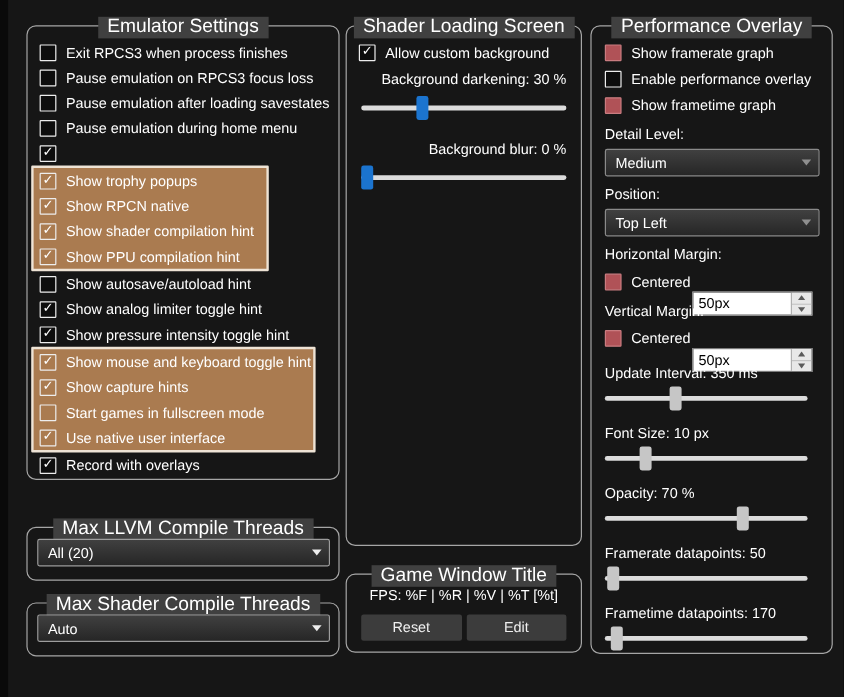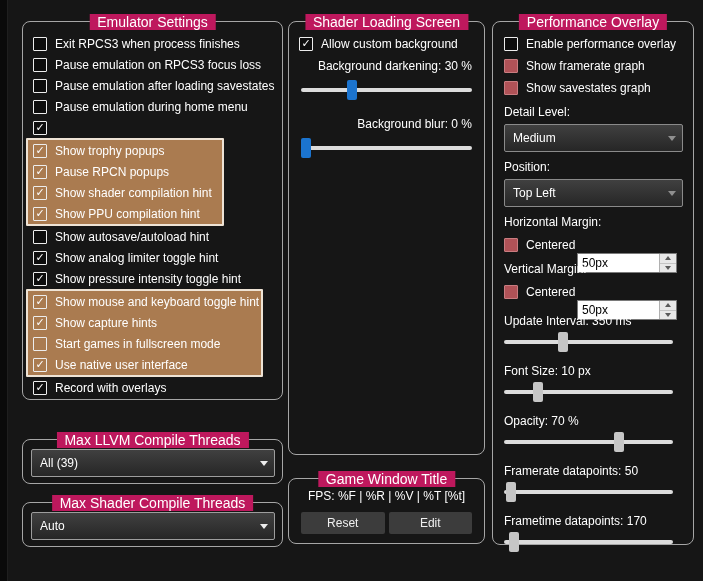--- a/index.html
+++ b/index.html
@@ -4,41 +4,41 @@
 <style>
   html,body { margin:0; padding:0; background:#101010; }
   .canvas {
     position:relative; width:703px; height:581px; background:#161616;
     font-family:"Liberation Sans", sans-serif; font-size:12px; color:#ffffff;
     overflow:hidden;
   }
   .left-strip { position:absolute; left:0; top:0; width:7px; height:581px; background:#0a0a0a; border-right:1px solid #1f1f1f; }
 
   .groupbox { position:absolute; border:1px solid #a6a6a6; border-radius:8px; box-sizing:border-box; }
-  .group-title { position:absolute; top:-8px; left:50%; transform:translateX(-50%); background:#be185d; padding:0 8px; white-space:nowrap; font-size:14px; color:#fff; }
+  .group-title { position:absolute; top:-8px; left:50%; transform:translateX(-50%); background:#404040; padding:0 8px; white-space:nowrap; font-size:16px; color:#fff; }
 
   
   .cb-row { display:flex; align-items:center; height:21px; padding-left:10px; box-sizing:border-box; }
   .cb { width:14px; height:14px; border:1px solid #ededed; background:#0d0d0d; border-radius:1px;
         display:flex; align-items:center; justify-content:center; box-sizing:border-box; flex:0 0 auto; }
   .cb .check { color:#fff; font-size:11px; line-height:1; display:none; margin-top:-1px; }
   .cb-row.checked .check { display:block; }
   .cb.red { background:#b05257; border-color:#c97c80; }
   .cb-label { margin-left:8px; white-space:nowrap; }
 
   .hl { background:#aa7b50; border:2px solid #eee3d5; border-radius:1px; margin-left:3px; box-sizing:border-box; }
   .hl .cb { background:transparent; }
   .hl .cb-row { padding-left:5px; }
   .seg-1 { width:198px; }
   .seg-3 { width:237px; }
 
   #emu-list { padding-top:11px; }
 
   
-  .dropdown { position:relative; height:28px; background:linear-gradient(#404040,#262626);
+  .dropdown { position:relative; height:23px; background:linear-gradient(#404040,#262626);
               border:1px solid #9d9d9d; border-radius:2px; display:flex; align-items:center;
               padding-left:8px; box-sizing:border-box; }
   .dropdown .dd-arrow { position:absolute; right:0; top:0; width:21px; height:100%;
               display:flex; align-items:center; justify-content:center; }
   .tri-down { width:0; height:0; border-left:4px solid transparent; border-right:4px solid transparent; border-top:5px solid #ececec; }
   .dropdown.disabled { border-color:#8a8a8a; }
   .dropdown.disabled .tri-down { border-top-color:#8f8f8f; }
 
   
   .slider { position:relative; height:22px; }
@@ -124,21 +124,21 @@
           <div class="cb-row checked">
             <span class="cb">
               <span class="check">✓</span>
             </span>
             <span class="cb-label">Show trophy popups</span>
           </div>
           <div class="cb-row checked">
             <span class="cb">
               <span class="check">✓</span>
             </span>
-            <span class="cb-label">Pause RPCN popups</span>
+            <span class="cb-label">Show RPCN native</span>
           </div>
           <div class="cb-row checked">
             <span class="cb">
               <span class="check">✓</span>
             </span>
             <span class="cb-label">Show shader compilation hint</span>
           </div>
           <div class="cb-row checked">
             <span class="cb">
               <span class="check">✓</span>
@@ -195,21 +195,21 @@
             </span>
             <span class="cb-label">Record with overlays</span>
           </div>
         </div>
       </div>
   </div>
 
   <div class="groupbox" id="gb-llvm">
     <span class="group-title">Max LLVM Compile Threads</span>
     <div class="dropdown">
-      <span>All (39)</span>
+      <span>All (20)</span>
       <span class="dd-arrow">
           <span class="tri-down"></span>
         </span>
     </div>
   </div>
 
   <div class="groupbox" id="gb-shthreads">
     <span class="group-title">Max Shader Compile Threads</span>
     <div class="dropdown">
       <span>Auto</span>
@@ -250,30 +250,30 @@
       <div class="btn">Reset</div>
       <div class="btn">Edit</div>
     </div>
   </div>
 
   <div class="groupbox" id="gb-perf">
     <span class="group-title">Performance Overlay</span>
     <div class="content">
       <div id="perf-cbs">
           <div class="cb-row">
-            <span class="cb"></span>
-            <span class="cb-label">Enable performance overlay</span>
-          </div>
-          <div class="cb-row">
             <span class="cb red"></span>
             <span class="cb-label">Show framerate graph</span>
           </div>
           <div class="cb-row">
+            <span class="cb"></span>
+            <span class="cb-label">Enable performance overlay</span>
+          </div>
+          <div class="cb-row">
             <span class="cb red"></span>
-            <span class="cb-label">Show savestates graph</span>
+            <span class="cb-label">Show frametime graph</span>
           </div>
         </div>
 
       <div class="plabel">Detail Level:</div>
       <div class="dropdown disabled">
         <span>Medium</span>
         <span class="dd-arrow">
             <span class="tri-down"></span>
           </span>
       </div>

